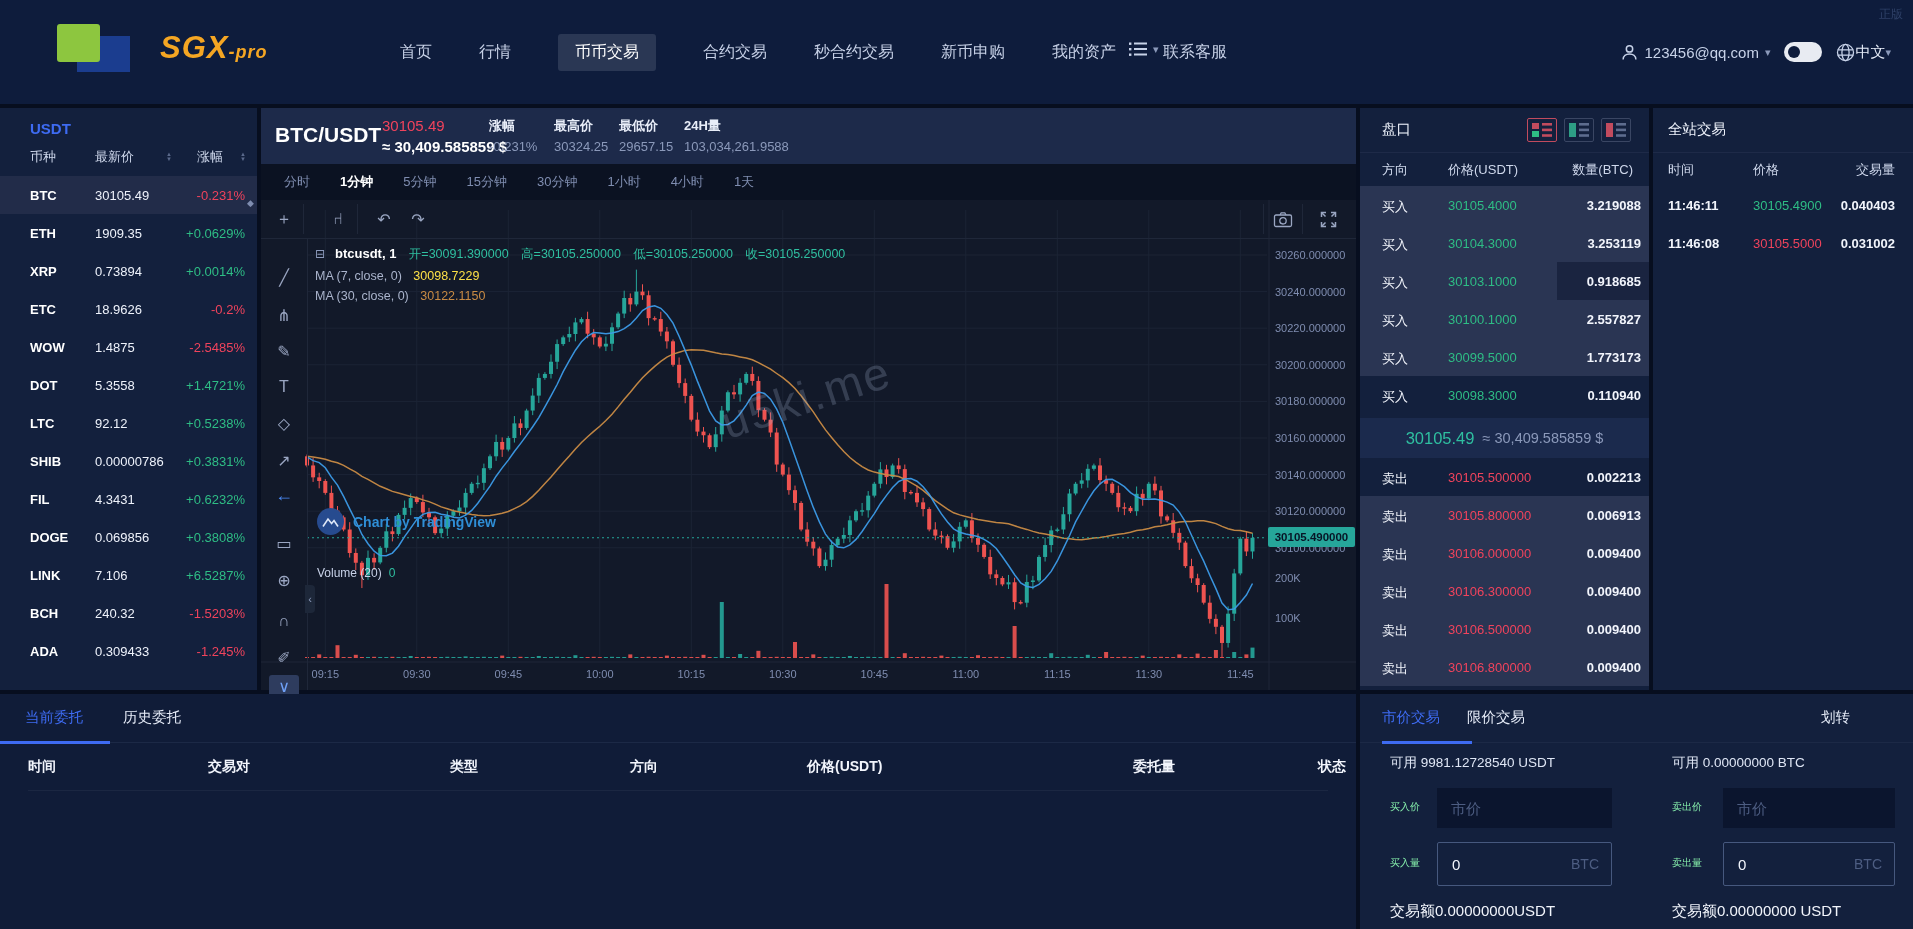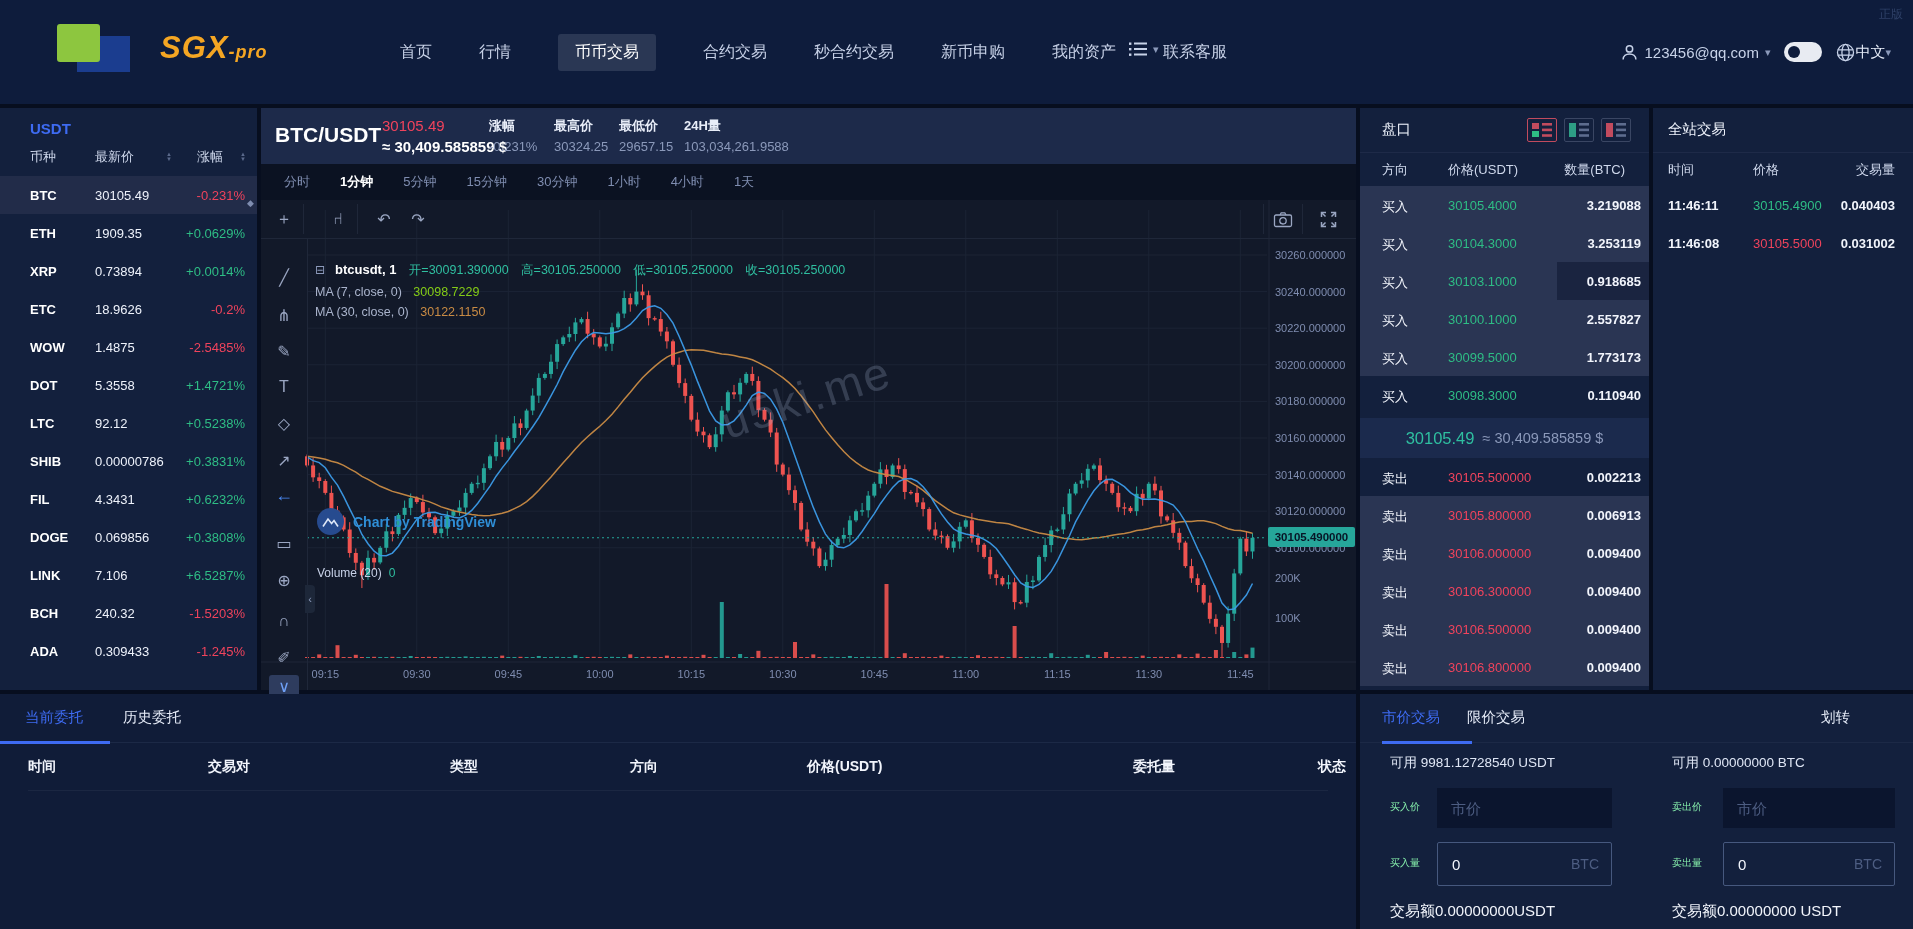--- a/index.html
+++ b/index.html
@@ -57,47 +57,47 @@
   .iv-item{font-size:13px;color:#7f8db0;cursor:pointer;white-space:nowrap;}
   .iv-item.active{color:#ffffff;font-weight:700;}
   .chartwrap{position:absolute;left:0;top:92px;width:1095px;height:490px;background:#121929;}
   .cw-toolbar{position:absolute;left:0;top:0;width:1095px;height:38px;border-bottom:1px solid #1f2739;}
   .tb-box{position:absolute;top:4px;width:38px;height:30px;display:flex;align-items:center;justify-content:center;color:#9aa6c2;font-size:16px;cursor:pointer;border-right:1px solid #1f2739;}
   .tb-plain{border-right:none;}
   .left-tools{position:absolute;left:0;top:38px;width:46px;height:452px;border-right:1px solid #1f2739;}
   .tool{position:absolute;left:0;width:46px;height:30px;display:flex;align-items:center;justify-content:center;font-size:16px;color:#9aa6c2;cursor:pointer;}
   .tool.blue{color:#4a8af4;font-size:18px;}
   .tool.chev{background:#2e3c5e;border-radius:3px;left:8px;width:30px;height:22px;color:#6fa0f6;}
-  .legend{position:absolute;left:54px;top:62px;font-size:12.5px;white-space:nowrap;}
+  .legend{position:absolute;left:54px;top:46px;font-size:12.5px;white-space:nowrap;}
   .legend .sym{color:#ffffff;font-weight:700;font-size:13px;}
   .legend .box{color:#8b99ba;margin-right:6px;}
   .legend .ohlc{color:#2fbfa0;margin-left:9px;}
   .legend .row2{margin-top:6px;color:#aab4cc;}
-  .legend .ma7v{color:#84cc16;margin-left:8px;margin-top:17px;}
+  .legend .ma7v{color:#fde047;margin-left:8px;margin-top:17px;}
   .legend .ma30v{color:#c98b44;margin-left:8px;}
   .watermark{position:absolute;left:330px;top:170px;width:430px;text-align:center;font-size:46px;color:rgba(160,175,205,0.25);transform:rotate(-18deg);letter-spacing:2px;}
   .tv-credit{position:absolute;left:56px;top:308px;display:flex;align-items:center;gap:9px;cursor:pointer;}
   .tv-circ{width:27px;height:27px;border-radius:50%;background:#274b8f;display:flex;align-items:center;justify-content:center;}
   .tv-text{font-size:14px;color:#2f8ed6;font-weight:700;}
   .vol-label{position:absolute;left:56px;top:366px;font-size:12px;color:#c8d2e8;}
   .vol-label b{color:#2fbfa0;font-weight:400;margin-left:7px;}
   .price-tag{position:absolute;left:1007px;top:327px;width:87px;height:20px;background:#26a69a;color:#071526;font-size:11.5px;font-weight:700;display:flex;align-items:center;justify-content:center;border-radius:2px;}
   .plot-handle{position:absolute;left:44px;top:385px;width:10px;height:28px;background:#1d2739;border-radius:0 4px 4px 0;color:#8b99ba;font-size:11px;display:flex;align-items:center;justify-content:center;cursor:pointer;}
 
   
   .orderbook{position:absolute;left:1360px;top:108px;width:289px;height:582px;background:#13203d;}
   .panel-title{position:absolute;left:22px;top:12px;font-size:14.5px;color:#eef2fb;}
   .ob-views{position:absolute;right:18px;top:10px;display:flex;gap:7px;}
   .ob-view{width:28px;height:22px;border:1px solid #3a4663;border-radius:2px;display:flex;align-items:center;justify-content:center;cursor:pointer;}
   .ob-view.sel{border-color:#c14b5e;}
   .pdiv{position:absolute;left:0;top:44px;width:100%;height:1px;background:#1e2a48;}
   .ob-head{position:absolute;left:0;top:46px;width:289px;height:30px;font-size:13px;color:#cfd8ec;}
   .ob-head .c1{position:absolute;left:22px;top:7px;}
   .ob-head .c2{position:absolute;left:88px;top:7px;}
-  .ob-head .c3{position:absolute;right:24px;top:7px;}
+  .ob-head .c3{position:absolute;right:16px;top:7px;}
   .ob-rows{position:absolute;left:0;width:289px;}
   .ob-rows.bids{top:78px;} .ob-rows.asks{top:350px;}
   .ob-row{position:relative;height:38px;cursor:pointer;}
   .ob-depth{position:absolute;left:0;top:0;height:38px;background:#2a3553;}
   .ob-row.hl{background:#1a2440;}
   .ob-row span{position:absolute;top:12px;font-size:13px;}
   .ob-side{left:22px;color:#f2f5fc;}
   .ob-price{left:88px;}
   .ob-qty{right:8px;color:#f2f5fc;font-weight:700;}
   .ob-mid{position:absolute;left:0;top:310px;width:289px;height:40px;background:#1b2a4d;display:flex;align-items:center;justify-content:center;gap:8px;}

